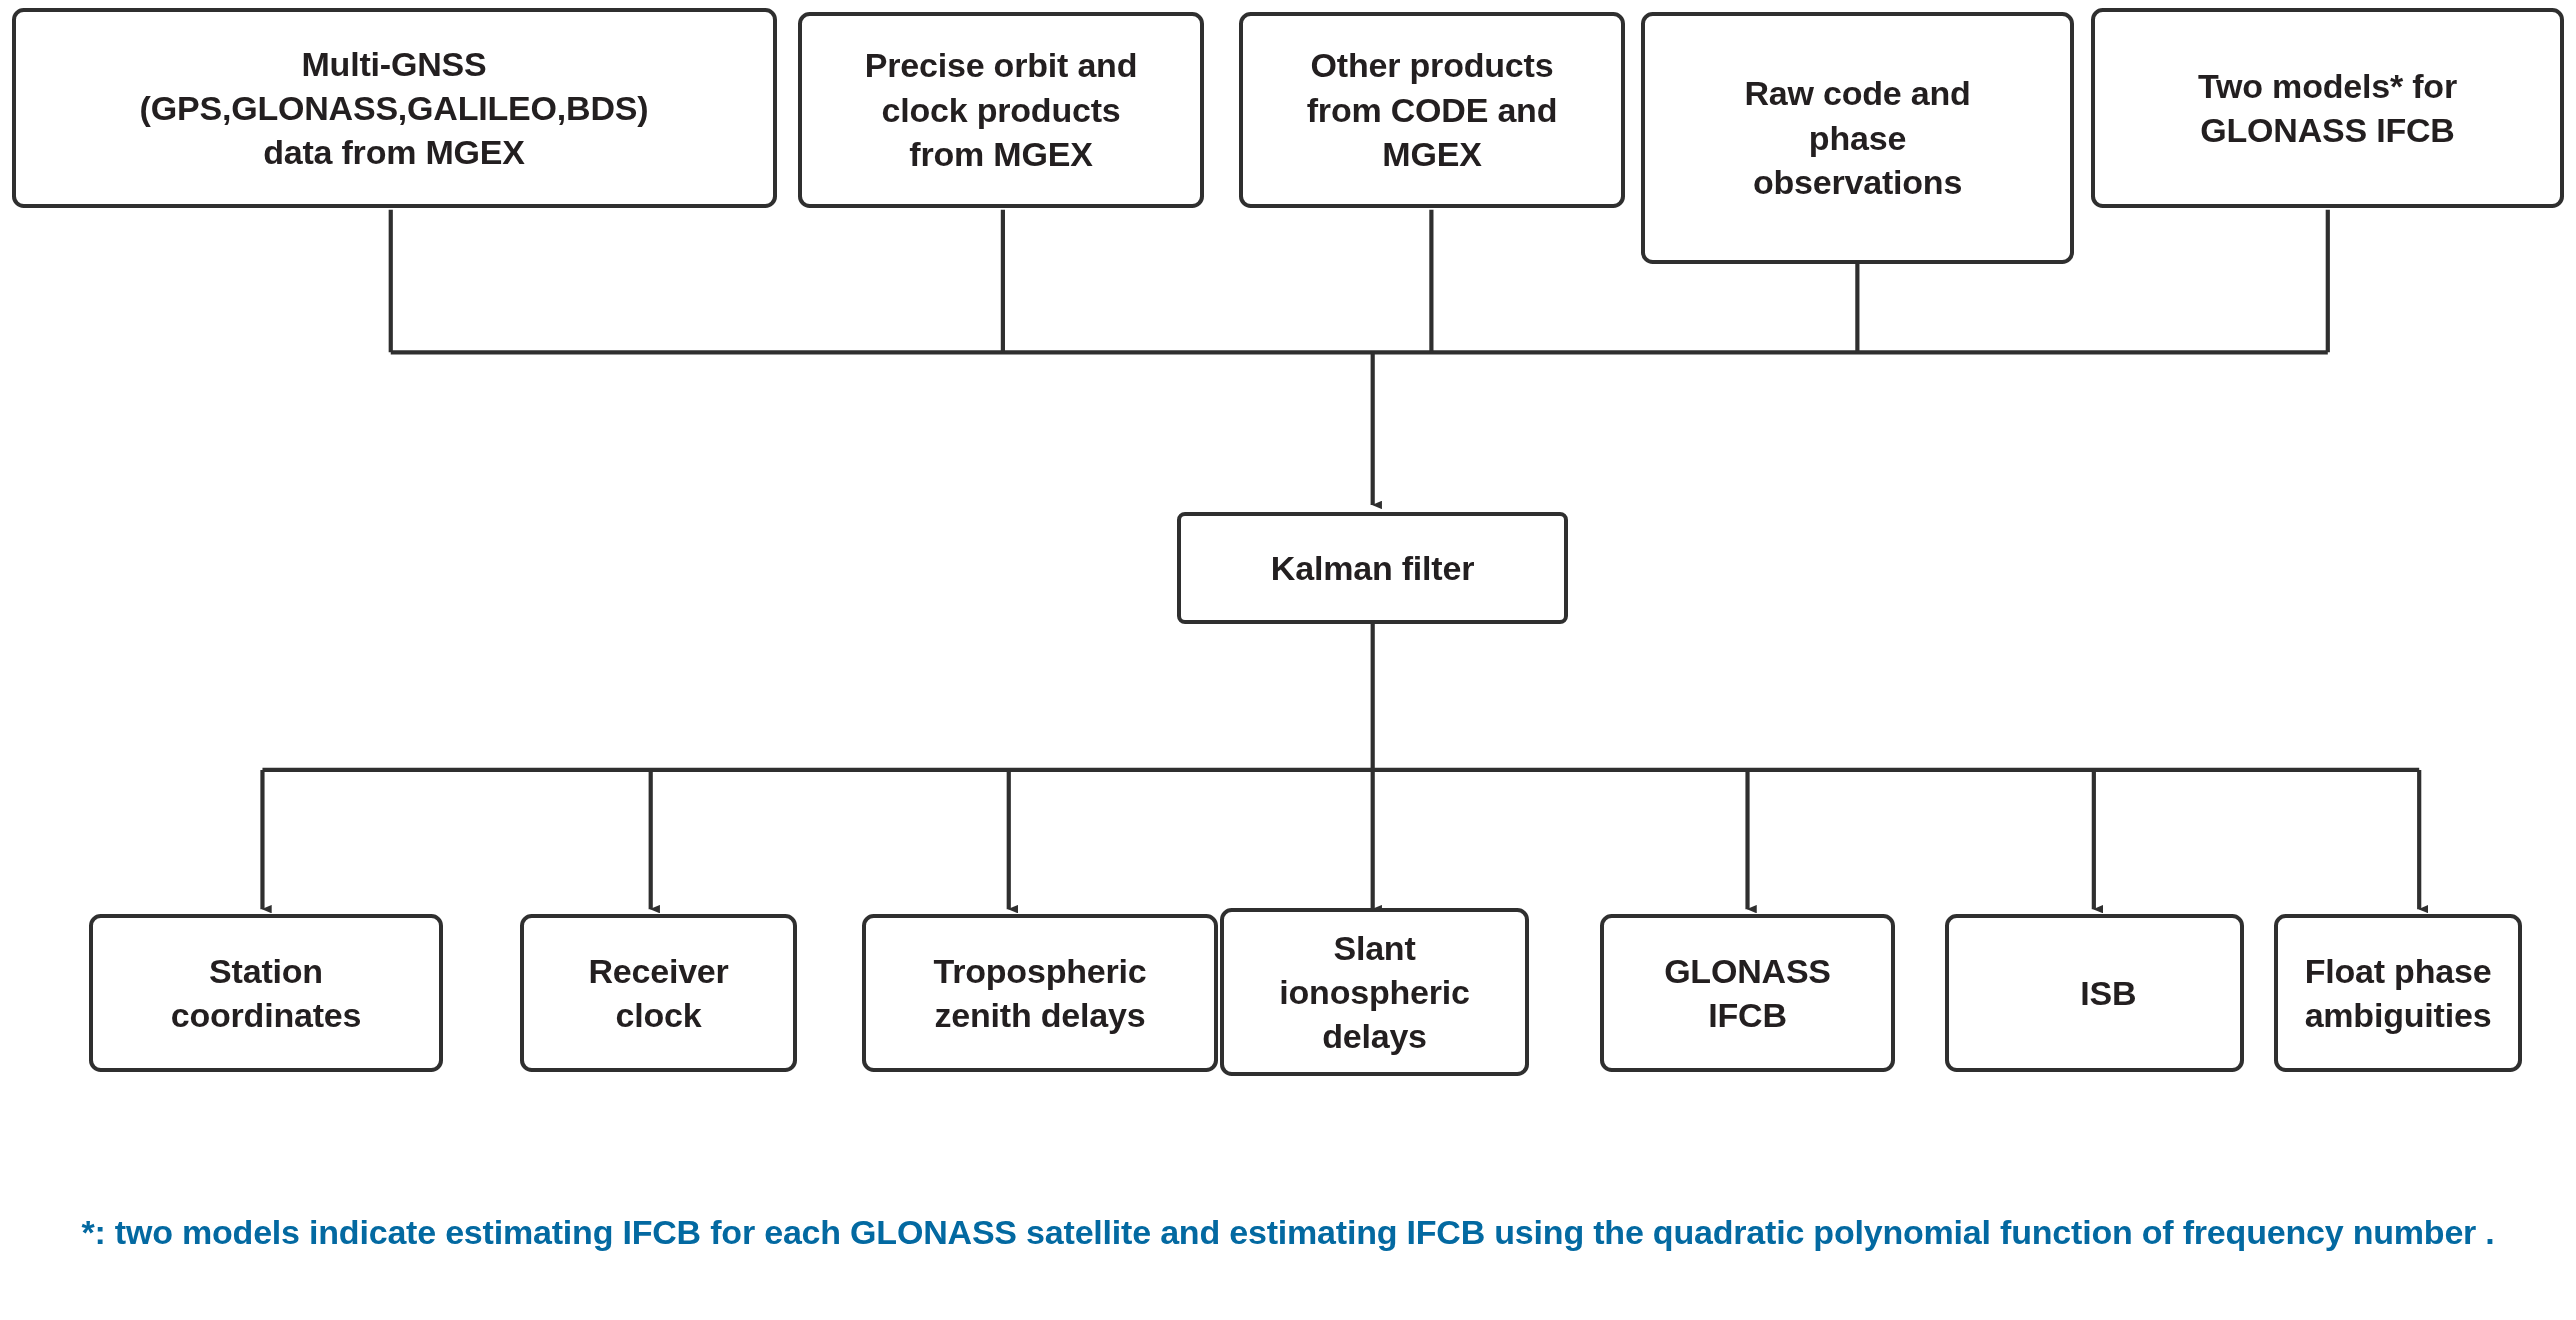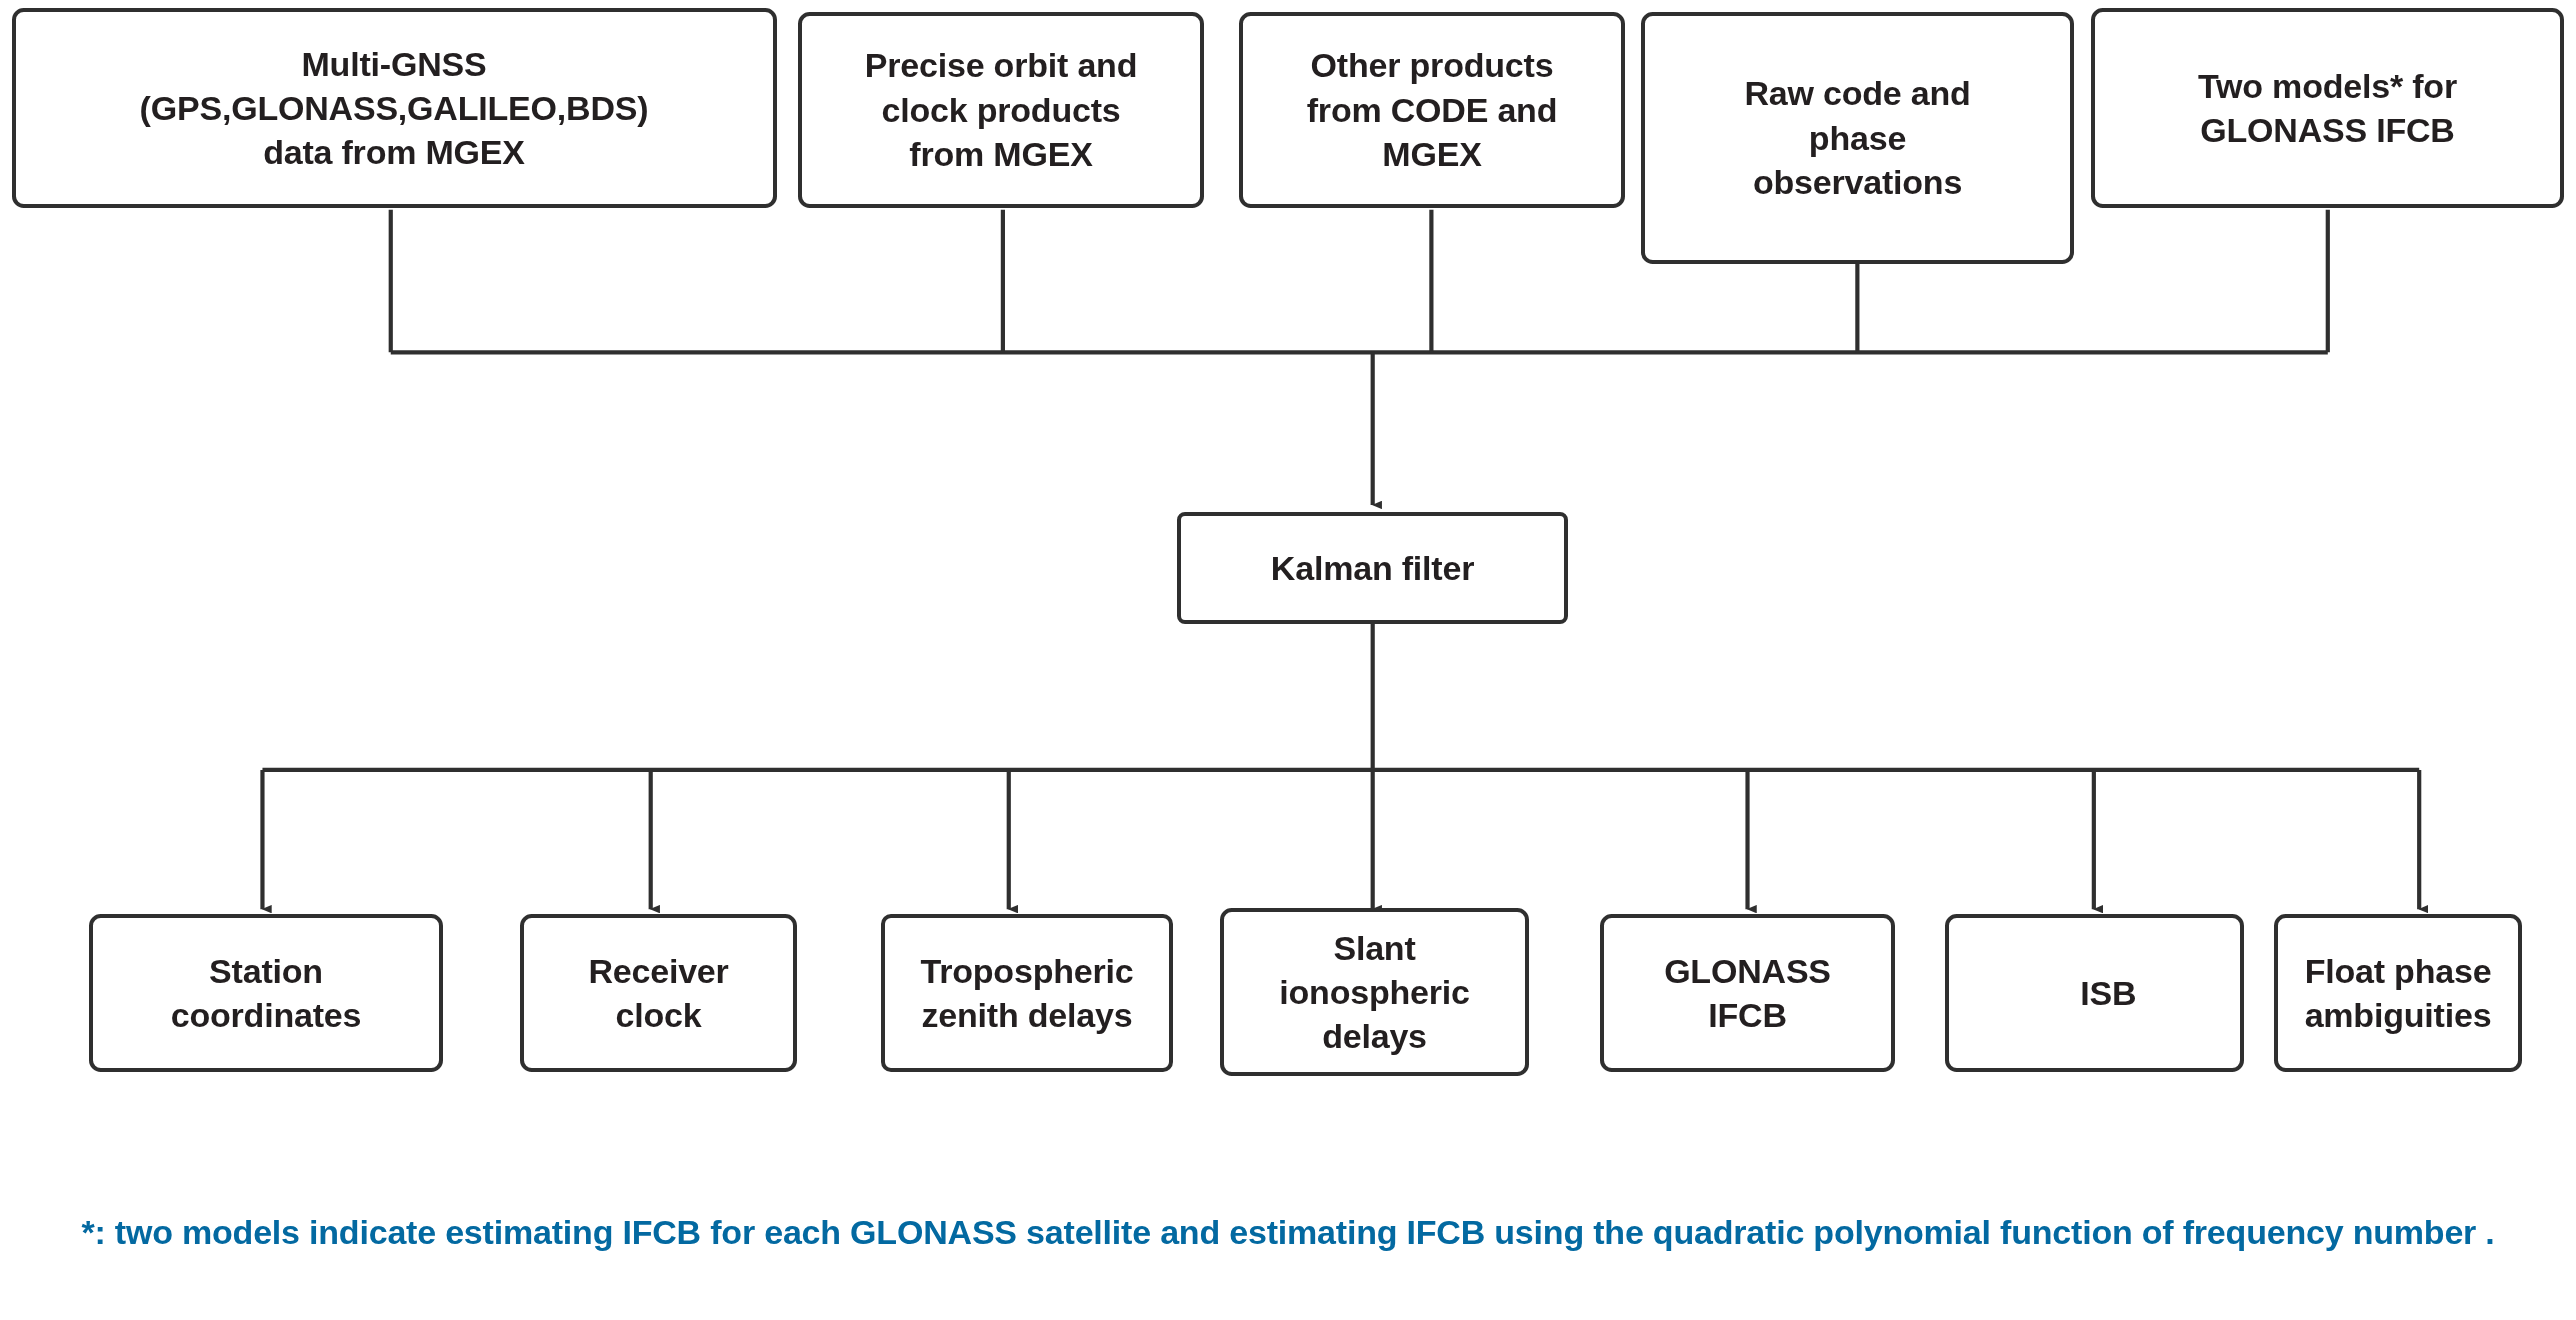--- a/index.html
+++ b/index.html
@@ -104,21 +104,21 @@
 observations</div>
   <div class="node src" style="left: 2091px; top: 8.4px; width: 473px; height: 200px;">Two models* for
 GLONASS IFCB</div>
 
   <div class="node proc" style="left: 1177px; top: 512px; width: 391px; height: 112px; border-radius: 8px;">Kalman filter</div>
 
   <div class="node out" style="left: 89px; top: 914px; width: 354px; height: 158px;">Station
 coordinates</div>
   <div class="node out" style="left: 520px; top: 914px; width: 277px; height: 158px;">Receiver
 clock</div>
-  <div class="node out" style="left: 881px; top: 914px; width: 292px; height: 158px; border-radius: 10px;">Tropospheric
+  <div class="node out" style="left: 862px; top: 914px; width: 356px; height: 158px;">Tropospheric
 zenith delays</div>
   <div class="node out" style="left: 1220px; top: 908px; width: 309px; height: 168px;">Slant
 ionospheric
 delays</div>
   <div class="node out" style="left: 1600px; top: 914px; width: 295px; height: 158px;">GLONASS
 IFCB</div>
   <div class="node out" style="left: 1945px; top: 914px; width: 299px; height: 158px; padding-left: 36px;">ISB</div>
   <div class="node out" style="left: 2274px; top: 914px; width: 248px; height: 158px;">Float phase
 ambiguities</div>
 

